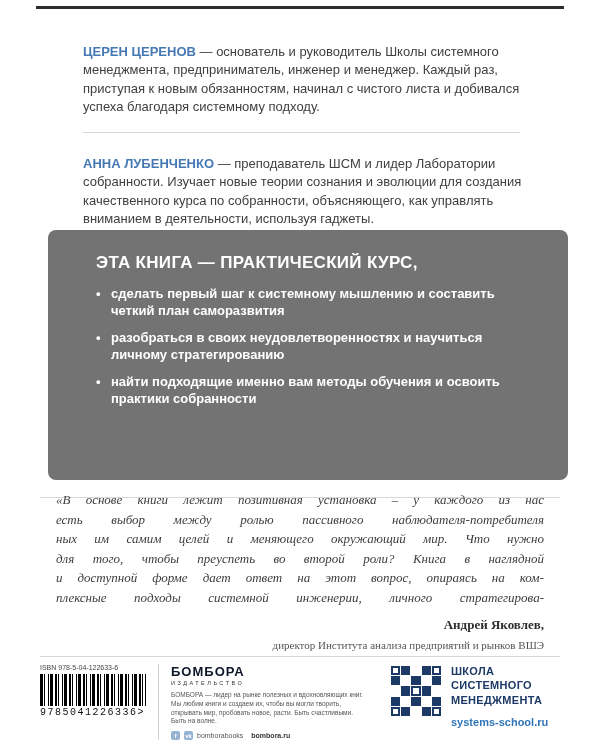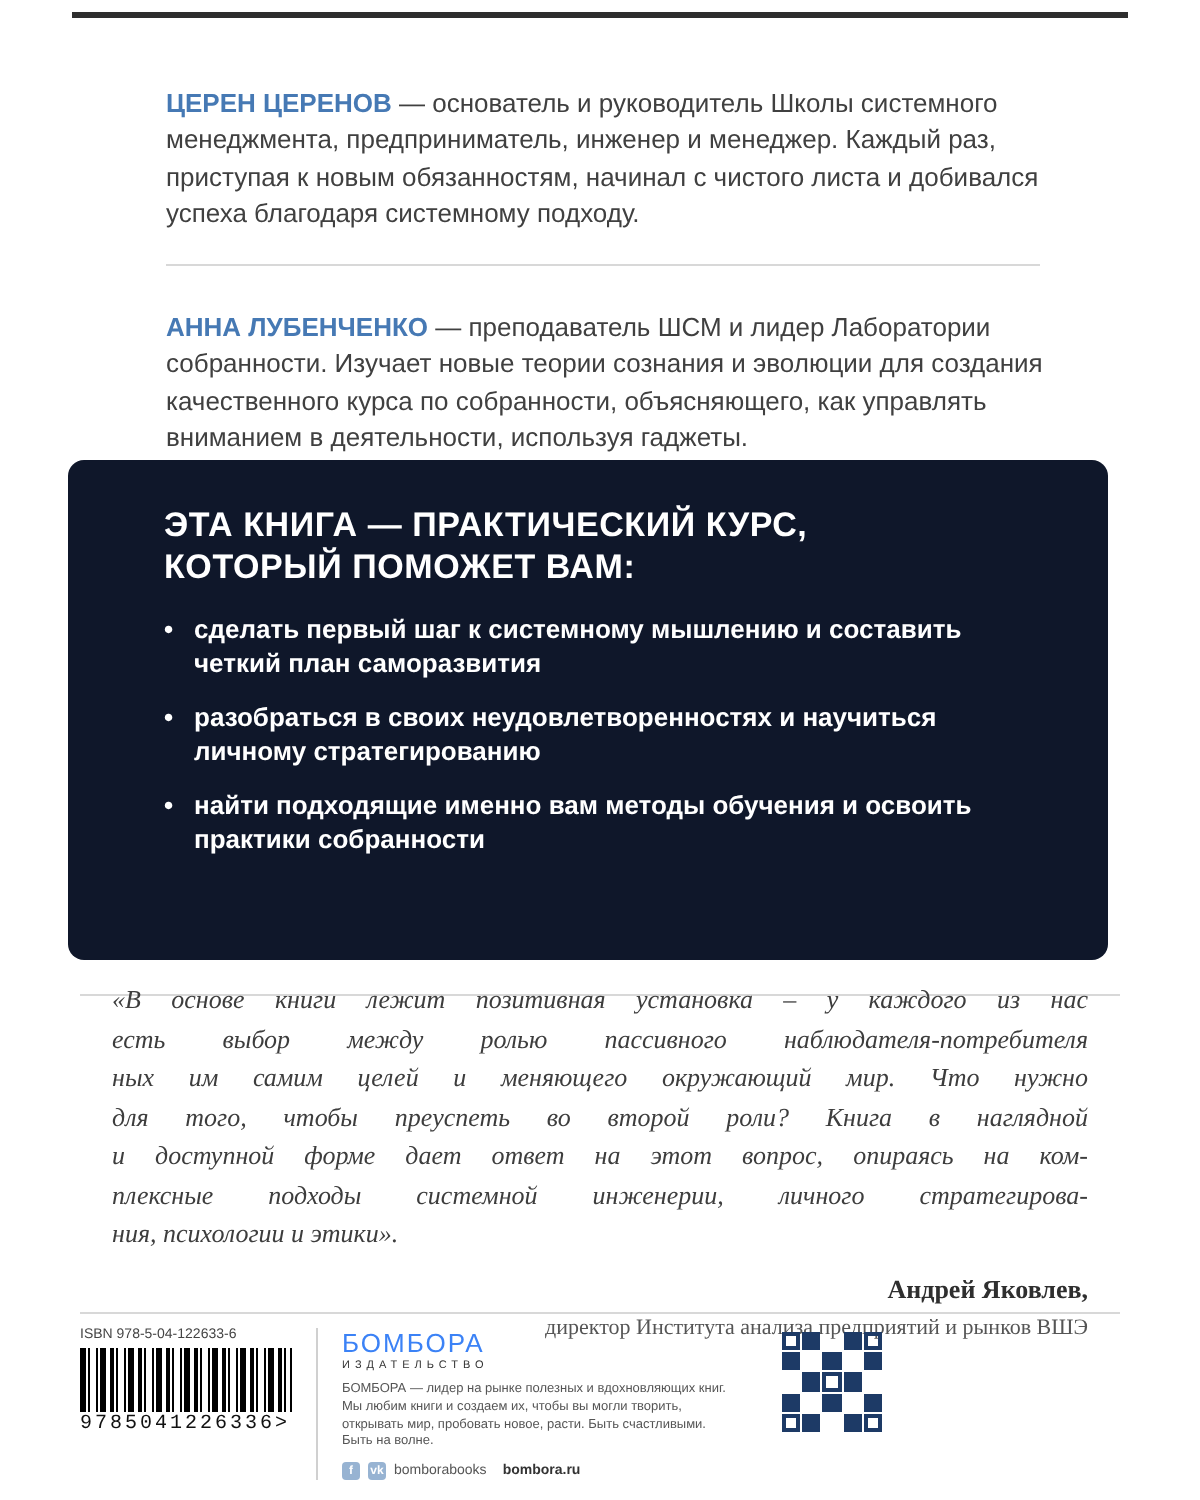--- a/index.html
+++ b/index.html
@@ -24,23 +24,23 @@
   .bio-1 { top: 30px; }
   .bio-2 { top: 142px; }
   .author-name { font-weight: bold; color: #4679b4; }
 
   .divider { position: absolute; border-top: 1px solid #d8d8d8; }
   .divider-1 { top: 132px; left: 83px; width: 437px; }
   .divider-2 { top: 497px; left: 40px; width: 520px; }
   .divider-3 { top: 656px; left: 40px; width: 520px; }
 
   .promo-box {
-    position: absolute; top: 230px; left: 34px; width: 520px; height: 250px;
+    position: absolute; top: 230px; left: 48px; width: 520px; height: 250px;
     box-sizing: border-box;
-    background: #0f172a; border-radius: 8px;
+    background: #737373; border-radius: 8px;
     padding: 22px 38px 20px 48px;
     color: #ffffff;
   }
   .promo-heading {
     font-weight: bold; font-size: 17px; line-height: 1.24;
     letter-spacing: 0.3px; margin-bottom: 13px;
   }
   .promo-list { list-style: none; margin: 0; padding: 0; }
   .promo-item {
     position: relative; padding-left: 15px;
@@ -81,21 +81,21 @@
     border-left: 1px solid #000; border-right: 1px solid #000;
   }
   .barcode-number {
     font-family: "Liberation Mono", monospace;
     font-size: 10px; letter-spacing: 1.5px; color: #111; margin-top: 1px;
   }
   .footer-vrule {
     width: 1px; background: #d0d0d0; height: 76px; margin: 0 12px 0 6px; flex: none;
   }
   .footer-col-publisher { width: 200px; flex: none; }
-  .publisher-name { font-size: 13px; font-weight: 400; letter-spacing: 1px; color: #3b82f6; }
+  .publisher-name { font-size: 13px; font-weight: 700; letter-spacing: 1px; color: #0f172a; }
   .publisher-sub { font-size: 5.5px; letter-spacing: 2.5px; color: #333; margin-top: 1px; }
   .publisher-desc { font-size: 6.5px; line-height: 1.35; color: #555; margin-top: 5px; width: 198px; }
   .social-row { display: flex; align-items: center; gap: 4px; margin-top: 5px; }
   .social-icon {
     width: 9px; height: 9px; border-radius: 2px; background: #97b3d2;
     color: #fff; font-size: 6px; font-weight: bold;
     display: flex; align-items: center; justify-content: center; flex: none;
   }
   .social-text { font-size: 7px; color: #555; }
   .social-text.site { font-weight: bold; color: #333; margin-left: 4px; }
@@ -125,39 +125,37 @@
 
   <p class="bio bio-1"><span class="author-name">ЦЕРЕН ЦЕРЕНОВ</span><span> — основатель и руководитель Школы системного менеджмента, предприниматель, инженер и менеджер. Каждый раз, приступая к новым обязанностям, начинал с чистого листа и добивался успеха благодаря системному подходу.</span></p>
 
   <div class="divider divider-1"></div>
 
   <p class="bio bio-2"><span class="author-name">АННА ЛУБЕНЧЕНКО</span><span> — преподаватель ШСМ и лидер Лаборатории собранности. Изучает новые теории сознания и эволюции для создания качественного курса по собранности, объясняющего, как управлять вниманием в деятельности, используя гаджеты.</span></p>
 
   <div class="promo-box">
     <div class="promo-heading">
       <div>ЭТА КНИГА — ПРАКТИЧЕСКИЙ КУРС,</div>
-      <div>КОТОРЫЙ ПОМОЖЕТ ВАМ:</div>
     </div>
     <ul class="promo-list">
       <li class="promo-item">сделать первый шаг к системному мышлению и составить четкий план саморазвития</li>
       <li class="promo-item">разобраться в своих неудовлетворенностях и научиться личному стратегированию</li>
       <li class="promo-item">найти подходящие именно вам методы обучения и освоить практики собранности</li>
     </ul>
   </div>
 
   <div class="divider divider-2"></div>
 
   <div class="quote">
     <div class="quote-line">«В основе книги лежит позитивная установка – у каждого из нас</div>
     <div class="quote-line">есть выбор между ролью пассивного наблюдателя-потребителя</div>
     <div class="quote-line">ных им самим целей и меняющего окружающий мир. Что нужно</div>
     <div class="quote-line">для того, чтобы преуспеть во второй роли? Книга в наглядной</div>
     <div class="quote-line">и доступной форме дает ответ на этот вопрос, опираясь на ком-</div>
     <div class="quote-line">плексные подходы системной инженерии, личного стратегирова-</div>
-    <div class="quote-line last">ния, психологии и этики».</div>
     <div class="quote-author">Андрей Яковлев,</div>
     <div class="quote-author-title">директор Института анализа предприятий и рынков ВШЭ</div>
   </div>
 
   <div class="divider divider-3"></div>
 
   <div class="footer">
 
     <div class="footer-col-isbn">
       <div class="isbn-text">ISBN 978-5-04-122633-6</div>
@@ -200,17 +198,23 @@
           <span class="qr-cell"></span>
           <span class="qr-cell f"></span>
           <span class="qr-cell"></span>
           <span class="qr-cell f"></span>
         <span class="qr-cell o"></span>
           <span class="qr-cell f"></span>
           <span class="qr-cell"></span>
           <span class="qr-cell f"></span>
           <span class="qr-cell o"></span>
       </div>
+      <div class="school-text-col">
+        <div class="school-name-line">ШКОЛА</div>
+        <div class="school-name-line">СИСТЕМНОГО</div>
+        <div class="school-name-line">МЕНЕДЖМЕНТА</div>
+        <div class="school-url">systems-school.ru</div>
+      </div>
     </div>
 
   </div>
 
 </div>
 
 </body></html>

